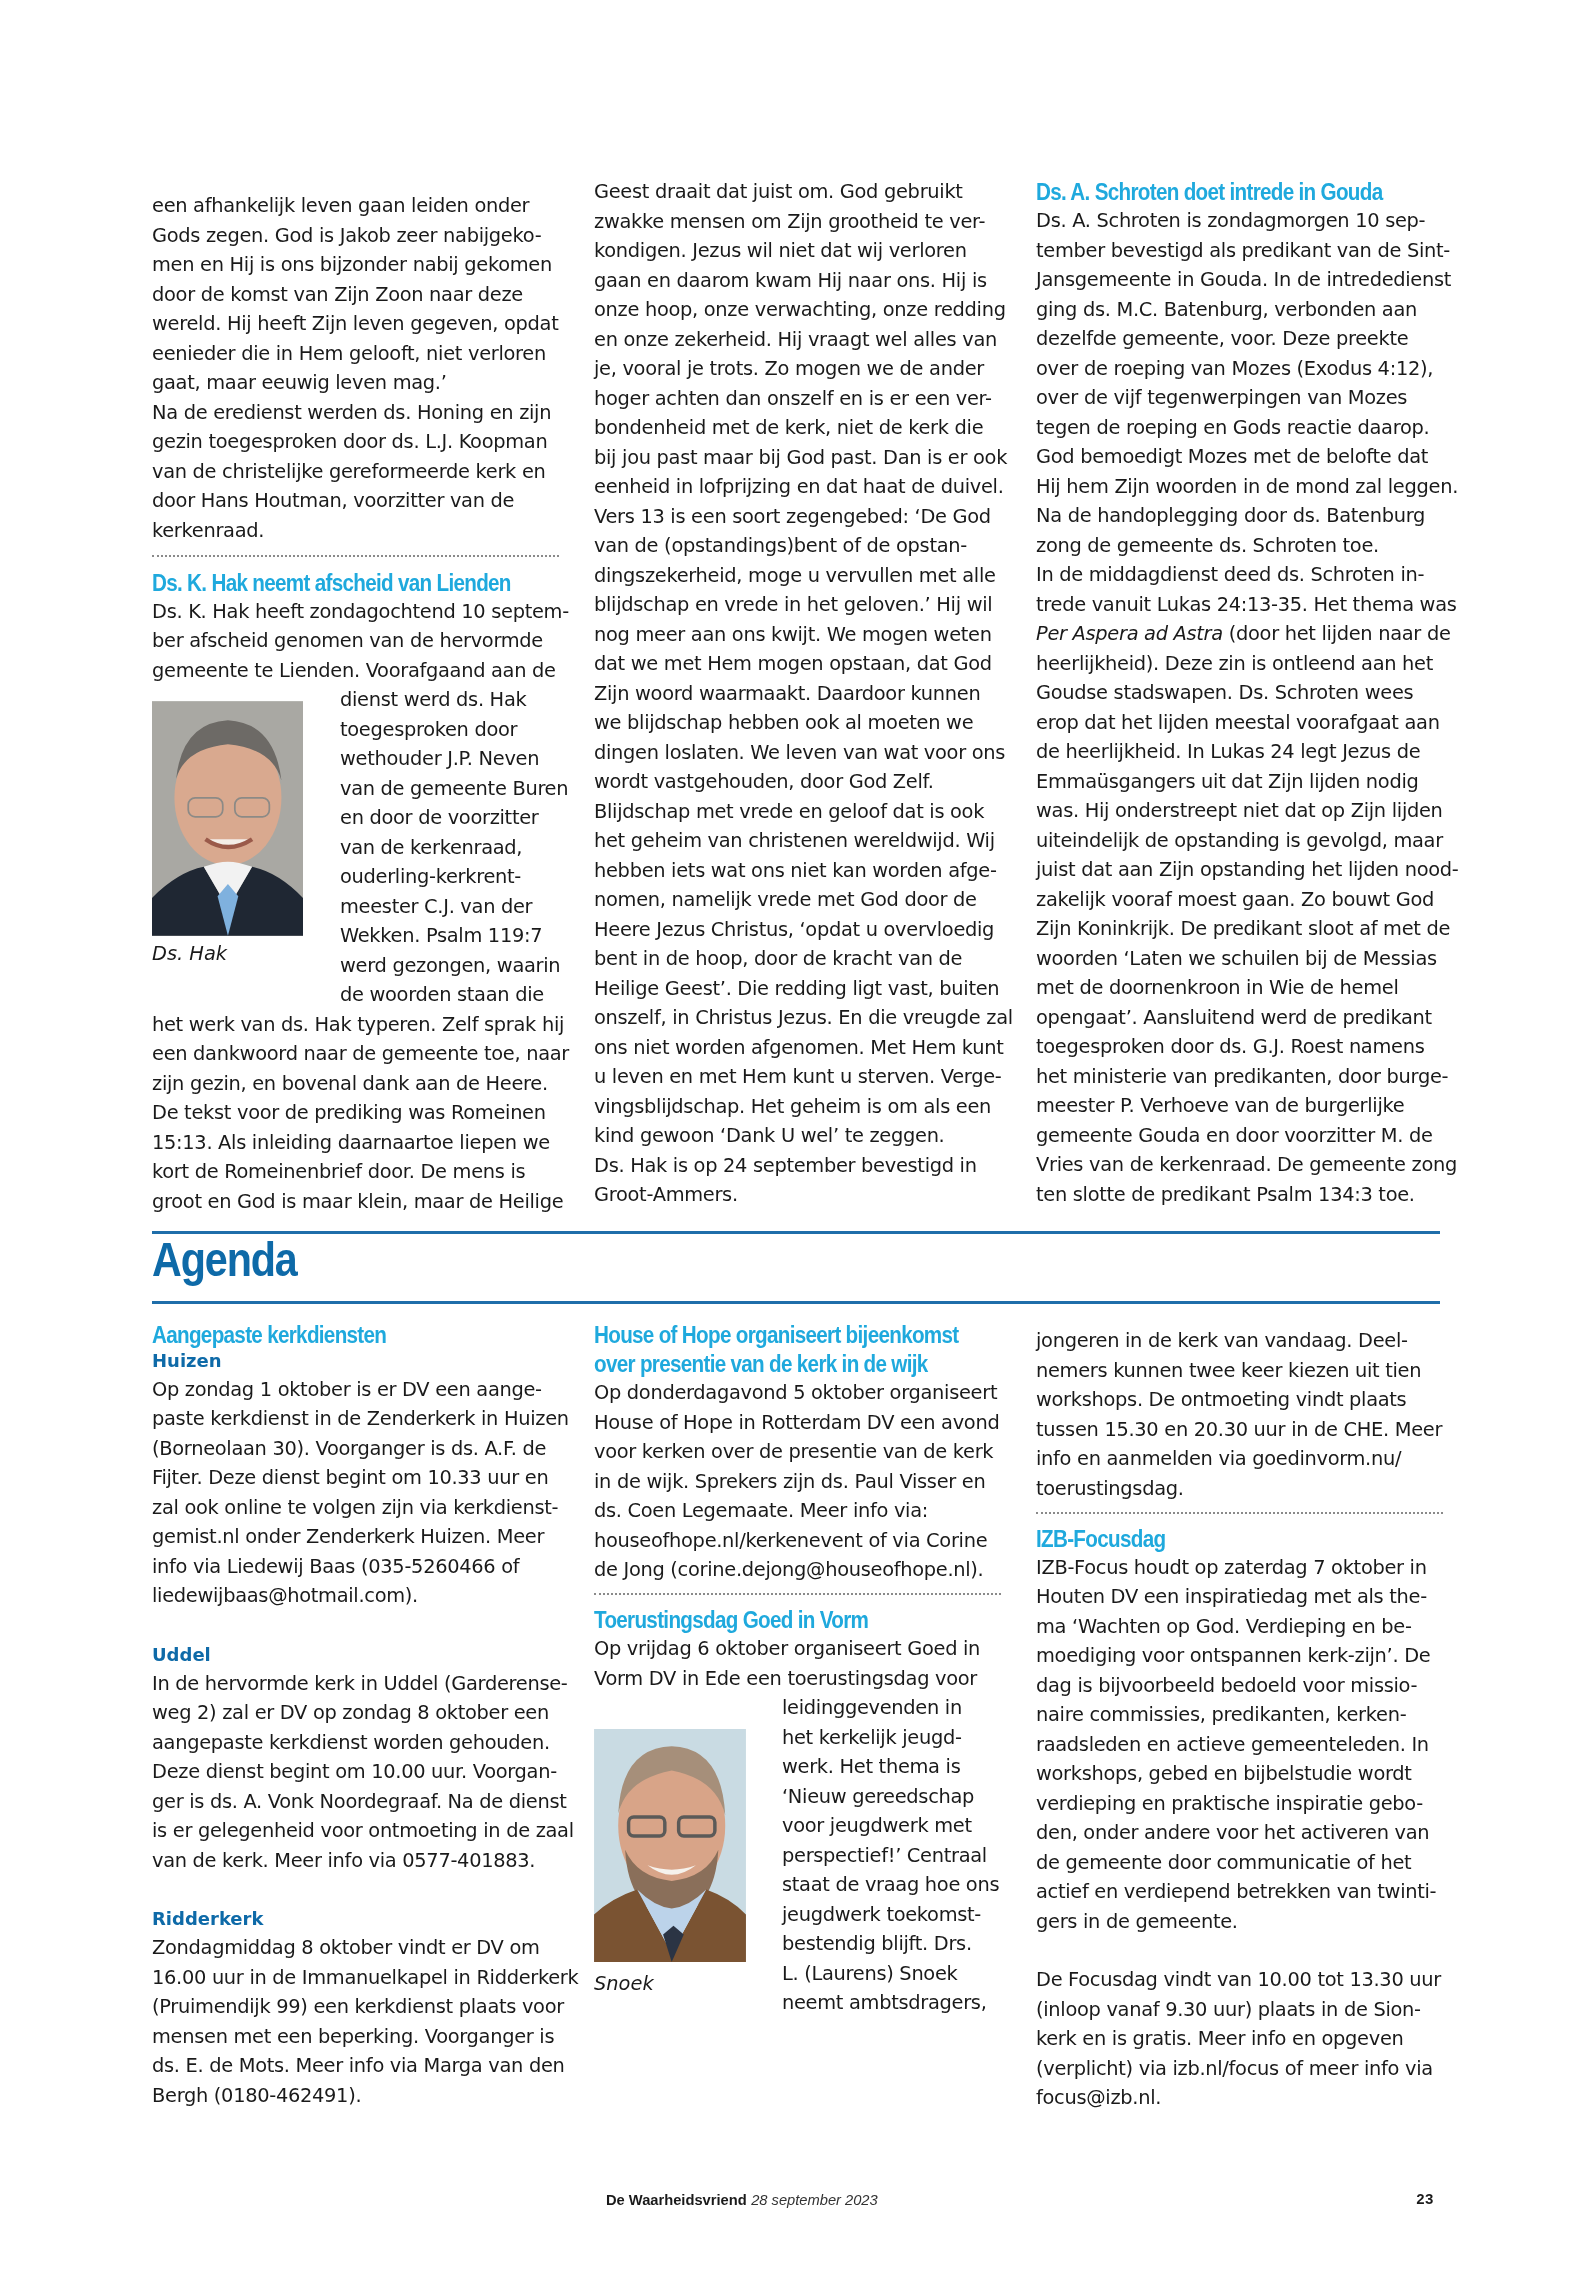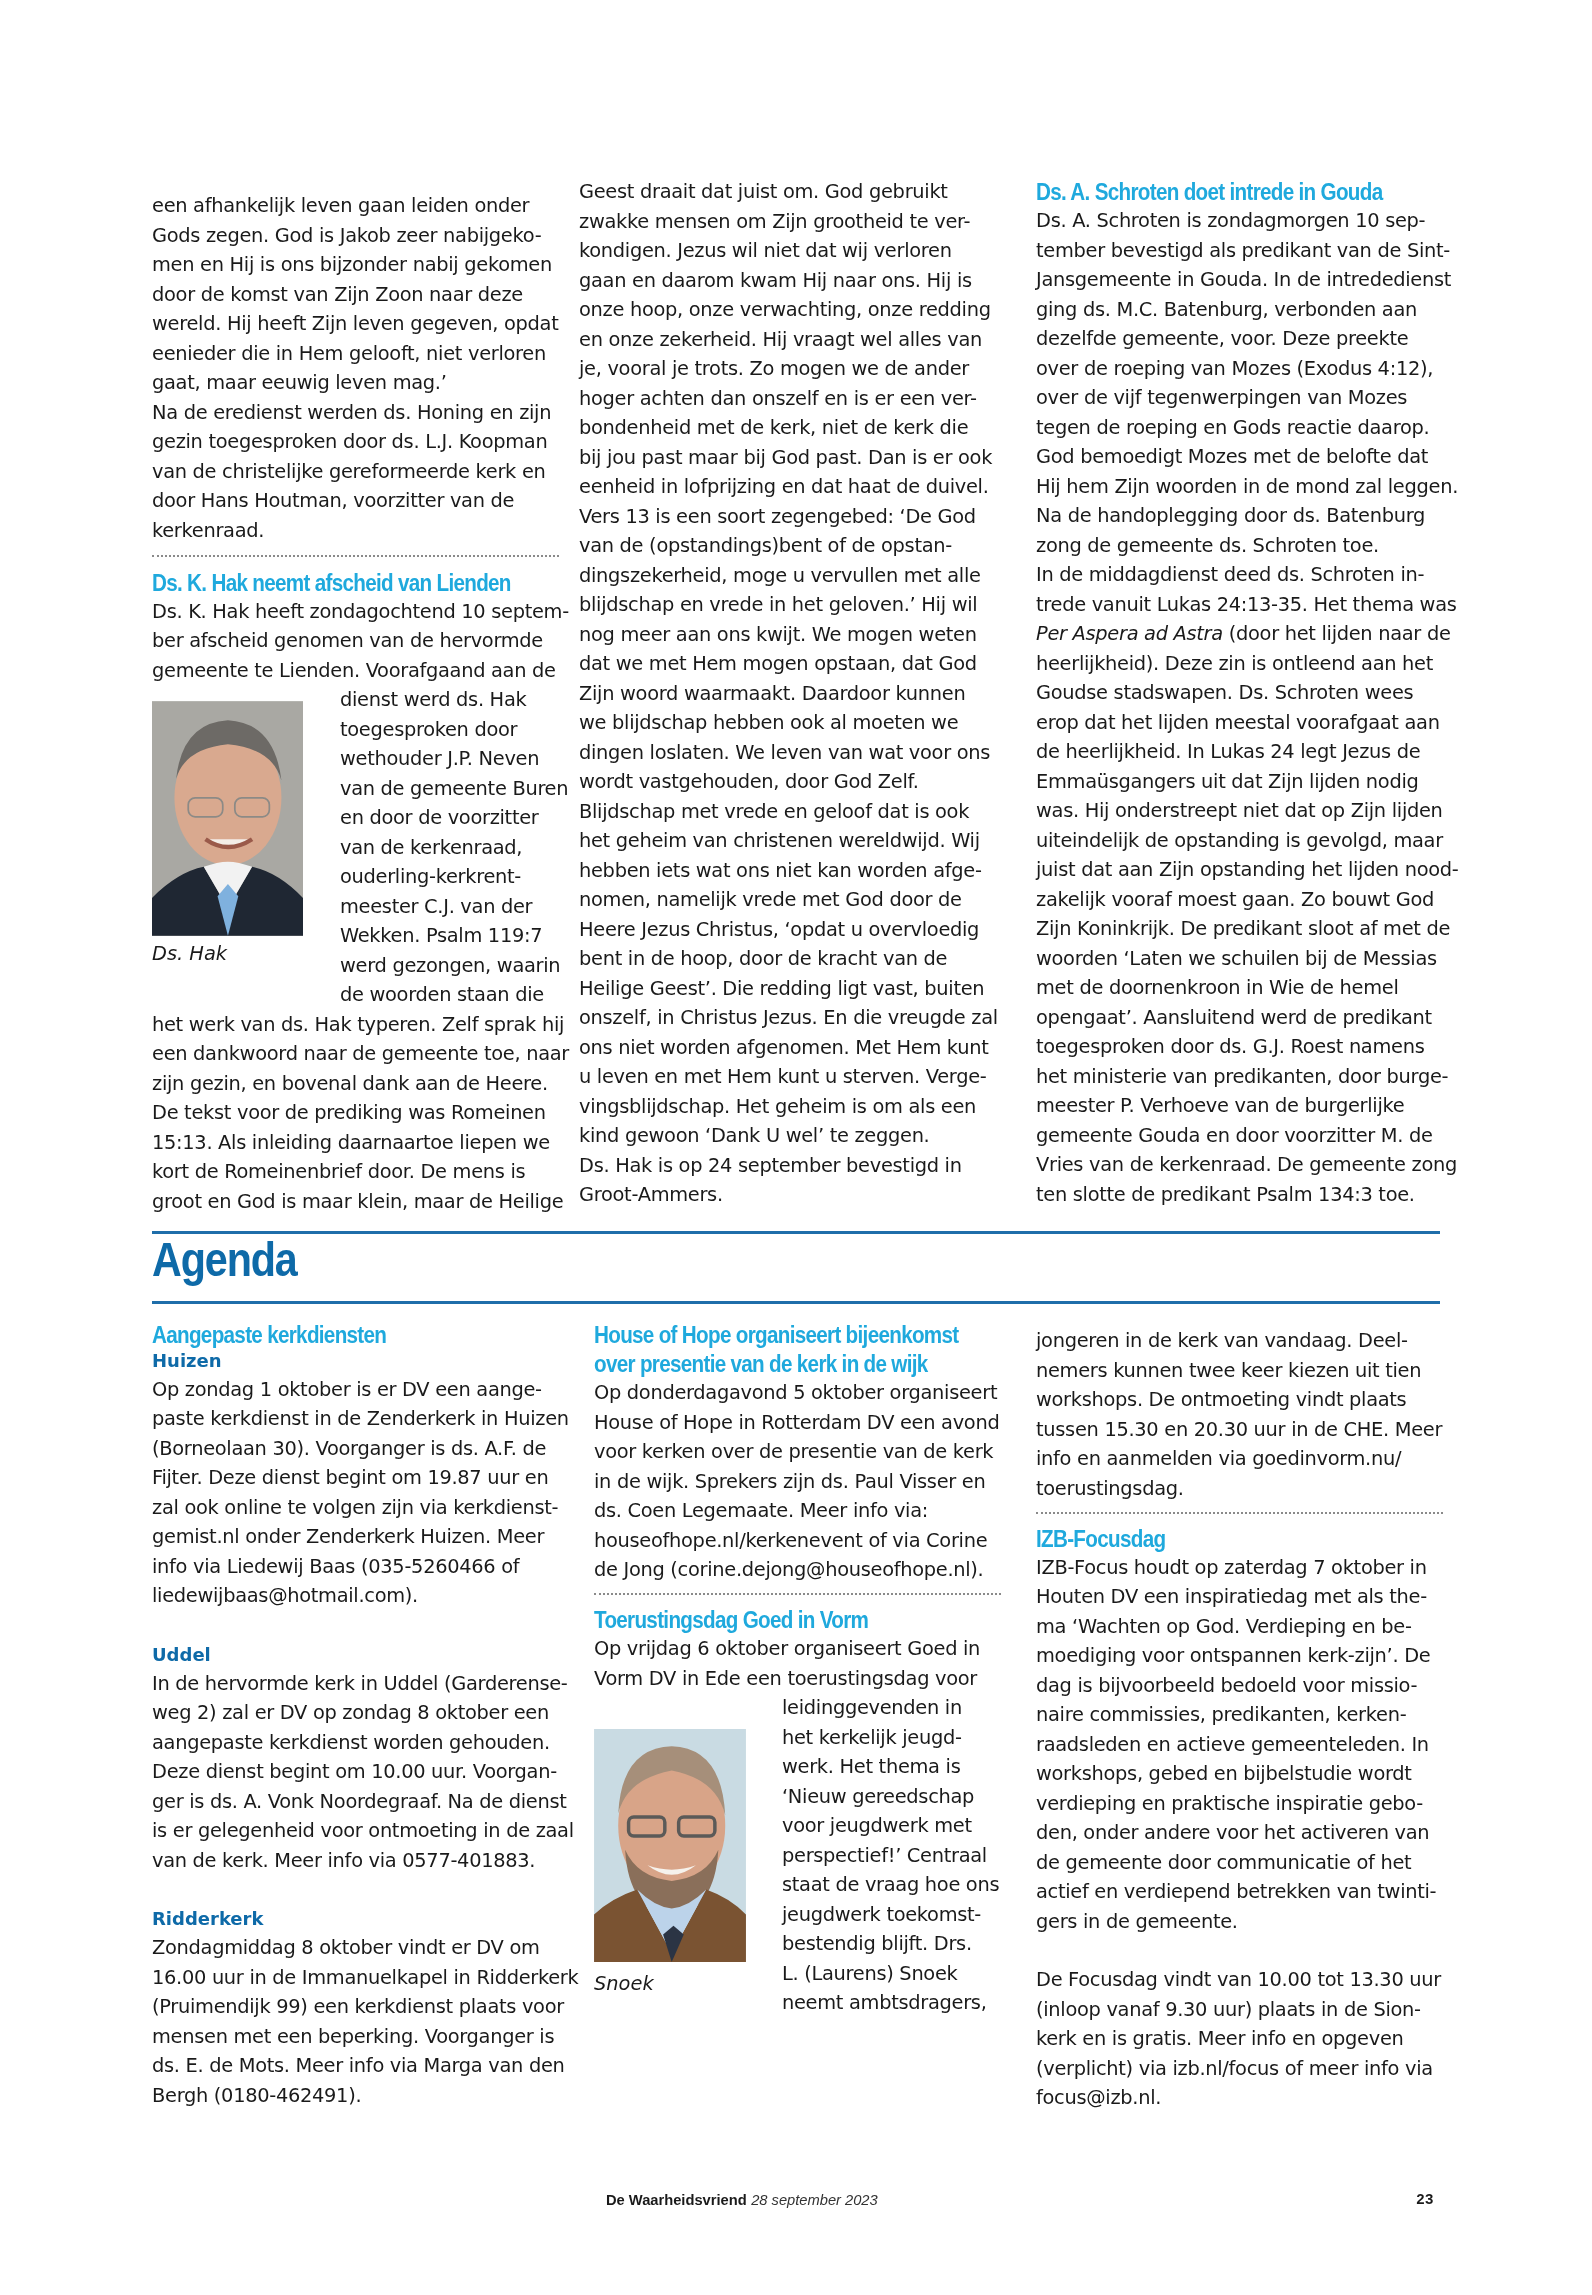--- a/index.html
+++ b/index.html
@@ -83,21 +83,21 @@
     <rect x="42" y="112" width="40" height="22" rx="8" fill="none" stroke="#8c8a86" stroke-width="2"></rect>
     <rect x="96" y="112" width="40" height="22" rx="8" fill="none" stroke="#8c8a86" stroke-width="2"></rect>
     <path d="M62 160 Q88 178 116 160" stroke="#9a5a4a" stroke-width="5" fill="#f4eee8"></path>
     <path d="M0 272 L0 228 Q30 198 60 192 L88 240 L116 192 Q146 198 175 228 L175 272 Z" fill="#1f2733"></path>
     <path d="M60 192 L88 240 L116 192 Q100 186 88 186 Q76 186 60 192 Z" fill="#f2f2f2"></path>
     <path d="M76 226 L88 272 L100 226 L88 212 Z" fill="#7fb1de"></path>
   </svg>
 </div>
 <div class="caption" style="left:152px; top:939px;">Ds. Hak</div>
 
-<div class="col" style="left:579px; top:177px;">
+<div class="col" style="left:594px; top:177px;">
   <div>
       <div class="line">Geest draait dat juist om. God gebruikt</div>
       <div class="line">zwakke mensen om Zijn grootheid te ver-</div>
       <div class="line">kondigen. Jezus wil niet dat wij verloren</div>
       <div class="line">gaan en daarom kwam Hij naar ons. Hij is</div>
       <div class="line">onze hoop, onze verwachting, onze redding</div>
       <div class="line">en onze zekerheid. Hij vraagt wel alles van</div>
       <div class="line">je, vooral je trots. Zo mogen we de ander</div>
       <div class="line">hoger achten dan onszelf en is er een ver-</div>
       <div class="line">bondenheid met de kerk, niet de kerk die</div>
@@ -176,21 +176,21 @@
 <div class="agenda-title">Agenda</div>
 <div class="rule" style="top:1301px;"></div>
 
 <div class="col" style="left:152px; top:1320px;">
   <div class="h">Aangepaste kerkdiensten</div>
   <div class="sub" style="margin-top:-3.5px;">Huizen</div>
   <div>
       <div class="line">Op zondag 1 oktober is er DV een aange-</div>
       <div class="line">paste kerkdienst in de Zenderkerk in Huizen</div>
       <div class="line">(Borneolaan 30). Voorganger is ds. A.F. de</div>
-      <div class="line">Fijter. Deze dienst begint om 19.87 uur en</div>
+      <div class="line">Fijter. Deze dienst begint om 10.33 uur en</div>
       <div class="line">zal ook online te volgen zijn via kerkdienst-</div>
       <div class="line">gemist.nl onder Zenderkerk Huizen. Meer</div>
       <div class="line">info via Liedewij Baas (035-5260466 of</div>
       <div class="line">liedewijbaas@hotmail.com).</div>
     </div>
   <div class="gap"></div>
   <div class="sub">Uddel</div>
   <div>
       <div class="line">In de hervormde kerk in Uddel (Garderense-</div>
       <div class="line">weg 2) zal er DV op zondag 8 oktober een</div>

